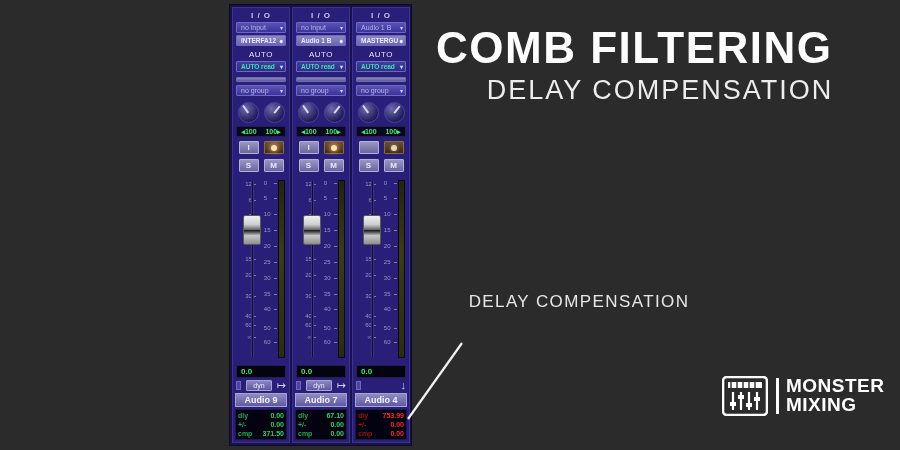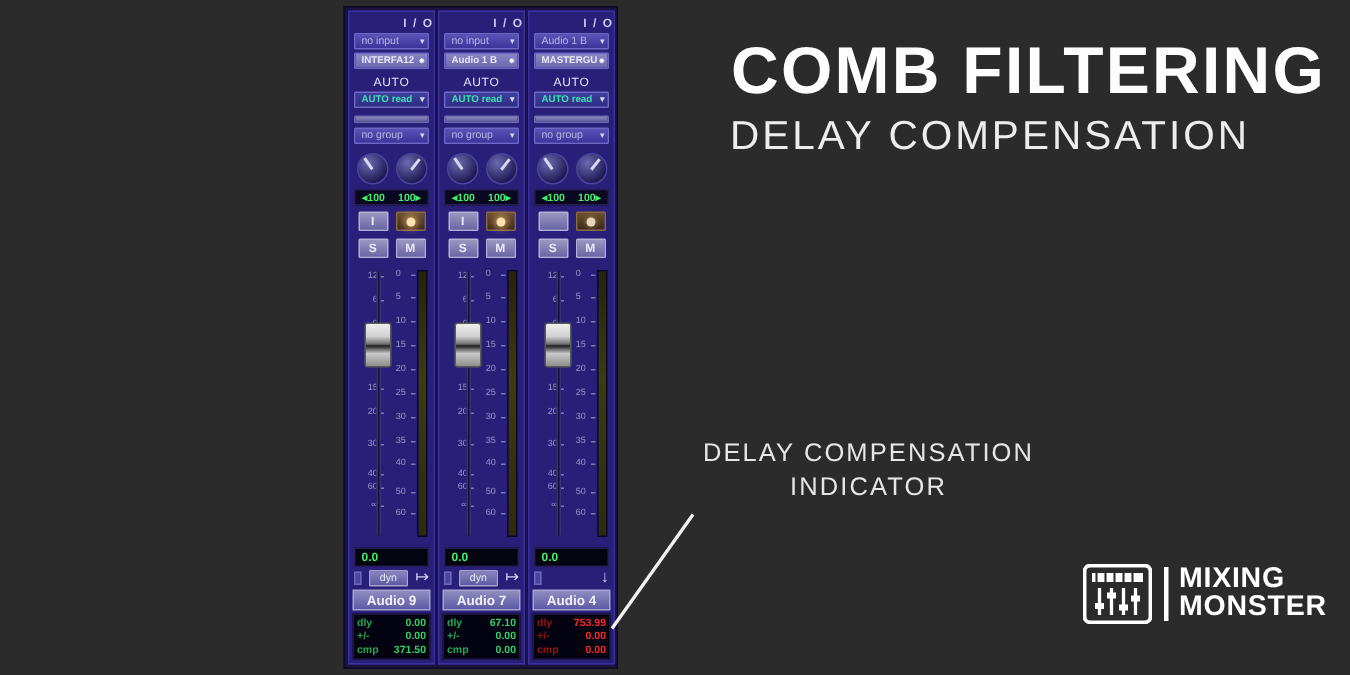--- a/index.html
+++ b/index.html
@@ -23,21 +23,21 @@
     width: 58px; height: 100%;
     background: #2a1f78;
     border: 1px solid #3a2fa0;
     display: flex; flex-direction: column;
     position: relative;
   }
 
   
   .io-title {
     color: #c9c9ef; font-size: 8px; font-weight: bold;
-    text-align: right; letter-spacing: 1px; padding: 3px 0 2px;
+    text-align: center; letter-spacing: 1px; padding: 3px 0 2px;
   }
   .sel {
     margin: 0 3px 2px; height: 11px;
     background: linear-gradient(#5a52b5,#3c349a);
     border: 1px solid #6f67c8; border-radius: 1px;
     color: #b9b6e2; font-size: 7px; line-height: 10px;
     padding-left: 4px; position: relative; white-space: nowrap; overflow: hidden;
   }
   .sel .arw { position: absolute; right: 2px; top: 0px; font-size: 6px; color: #d7d5f2; }
   .sel.light { background: linear-gradient(#8a86c4,#6d68ae); color: #e8e7f8; font-weight: bold; font-size: 6.5px; }
@@ -151,21 +151,21 @@
   .drow { display: flex; justify-content: space-between; font-size: 7px; line-height: 9px; font-weight: bold; }
   .drow .k { color: #1faa55; }
   .drow .v { color: #2fd469; }
   .delaybox.alert .k { color: #9b1313; }
   .delaybox.alert .v { color: #ff2b2b; }
 
   
   .title {
     position: absolute; left: 436px; top: 24px; width: 448px;
     color: #fdfdfd; font-size: 44px; font-weight: bold;
-    letter-spacing: 1.5px; text-align: right; line-height: 48px;
+    letter-spacing: 1.5px; text-align: left; line-height: 48px;
   }
   .subtitle {
     position: absolute; left: 436px; top: 74px; width: 448px;
     color: #ededed; font-size: 27px; letter-spacing: 2px;
     text-align: center; line-height: 32px; font-weight: 300;
   }
   .callout {
     position: absolute; left: 440px; top: 290px; width: 278px;
     color: #e6e6e6; font-size: 17px; letter-spacing: 1.4px;
     text-align: center; line-height: 23px; font-weight: 300;
@@ -489,21 +489,20 @@
           </div>
         </div>
       </div>
     </div>
 
   <div class="title">COMB FILTERING</div>
   <div class="subtitle">DELAY COMPENSATION</div>
 
   <div class="callout">
     <div>DELAY COMPENSATION</div>
-    <div>INDICATOR</div>
   </div>
   <svg class="pointer" viewBox="0 0 70 90">
     <line x1="8" y1="84" x2="62" y2="8" stroke="#f2f2f2" stroke-width="2.2"></line>
   </svg>
 
   <div class="logo">
     <svg class="logo-mark" viewBox="0 0 46 40">
       <rect x="1" y="1" width="44" height="38" rx="4" fill="none" stroke="#fff" stroke-width="2.6"></rect>
       <rect x="6" y="6" width="34" height="6" fill="#fff"></rect>
       <line x1="9" y1="6" x2="9" y2="12" stroke="#2b2b2b" stroke-width="1.4"></line>
@@ -515,18 +514,18 @@
       <rect x="8" y="26" width="6" height="4" fill="#fff"></rect>
       <line x1="19" y1="16" x2="19" y2="34" stroke="#fff" stroke-width="2.2"></line>
       <rect x="16" y="19" width="6" height="4" fill="#fff"></rect>
       <line x1="27" y1="16" x2="27" y2="34" stroke="#fff" stroke-width="2.2"></line>
       <rect x="24" y="27" width="6" height="4" fill="#fff"></rect>
       <line x1="35" y1="16" x2="35" y2="34" stroke="#fff" stroke-width="2.2"></line>
       <rect x="32" y="21" width="6" height="4" fill="#fff"></rect>
     </svg>
     <div class="logo-divider"></div>
     <div class="logo-text">
+      <div>MONSTER</div>
       <div>MIXING</div>
-      <div>MONSTER</div>
     </div>
   </div>
 
 </div>
 
 </body></html>

